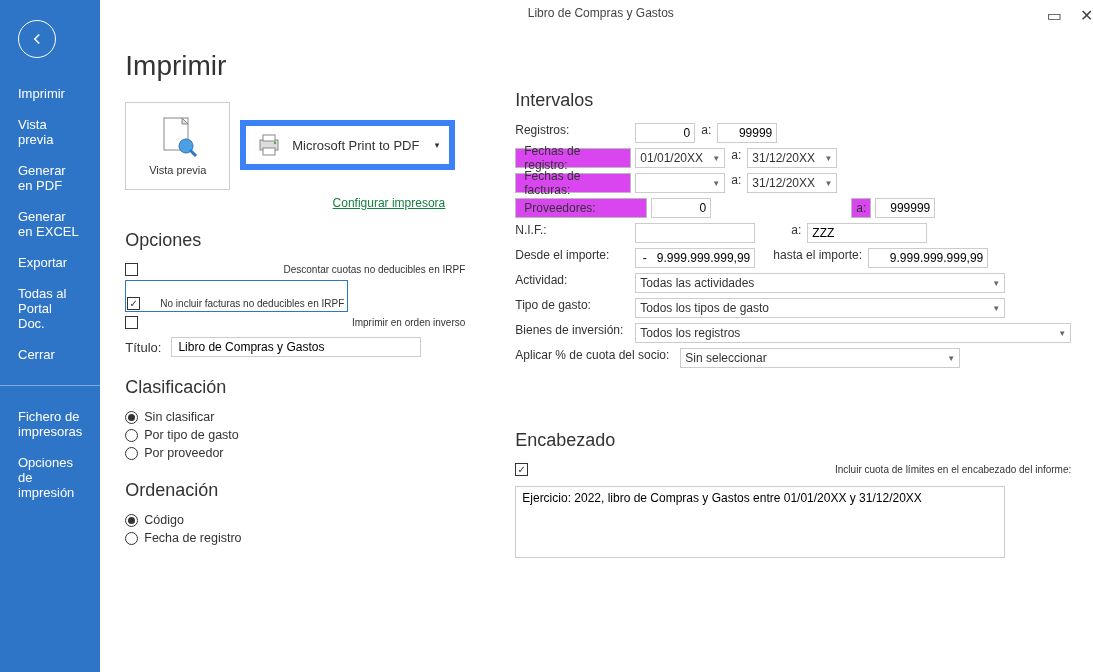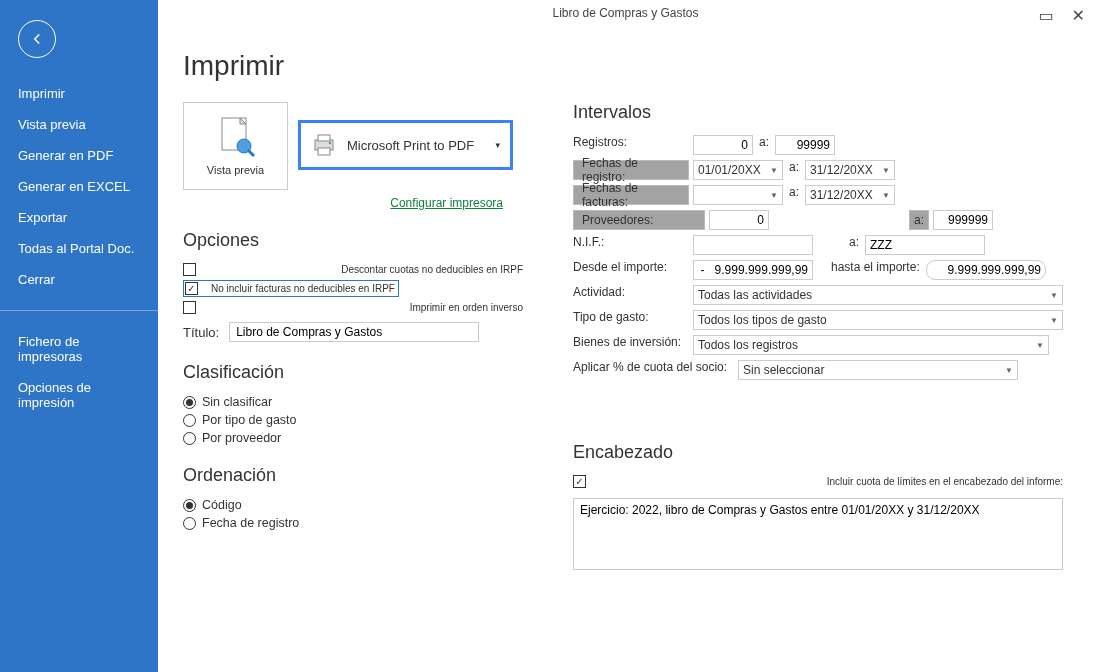--- a/index.html
+++ b/index.html
@@ -13,35 +13,35 @@
   .content { flex:1; position:relative; }
   .titlebar { position:absolute; top:6px; left:0; right:0; text-align:center; font-size:12px; color:#444; }
   .winbtns { position:absolute; top:6px; right:8px; display:flex; gap:18px; font-size:16px; color:#444; }
   .main { padding:50px 30px 20px 25px; display:flex; gap:50px; }
   .col { flex:0 0 340px; }
   .col2 { flex:1; }
   h1 { font-size:28px; font-weight:300; color:#333; margin:0 0 20px 0; }
   h2 { font-size:18px; font-weight:normal; color:#333; margin:20px 0 12px 0; }
   .preview-row { display:flex; gap:10px; margin-bottom:6px;}
   .preview-btn { width:105px; height:88px; border:1px solid #ccc; display:flex; flex-direction:column; align-items:center; justify-content:center; gap:4px; cursor:pointer; font-size:11px; }
-  .printer-box { width:215px; height:50px; border:3px solid #3b82f6; display:flex; align-items:center; padding:0 10px; gap:10px; cursor:pointer; position:relative; margin-top:18px; }
+  .printer-box { width:215px; height:50px; border:6px solid #3b82f6; display:flex; align-items:center; padding:0 10px; gap:10px; cursor:pointer; position:relative; margin-top:18px; }
   .printer-box .arrow { position:absolute; right:10px; font-size:9px;}
   .config-link { text-align:right; width:320px; color:#15803d; text-decoration:underline; font-size:12px; cursor:pointer; margin-top:6px; }
   .chk-row { display:flex; align-items:center; gap:6px; margin:4px 0; font-size:10px;justify-content:space-between; }
   .chk { width:13px; height:13px; border:1px solid #333; display:inline-flex; align-items:center; justify-content:center; cursor:pointer; font-size:10px; }
   .chk.checked::after{ content:"✓"; line-height:1;}
-  .highlighted { border:1.5px solid #2e74c7; padding:1px 3px 1px 1px; display:inline-flex; align-items:center; gap:13px;}
+  .highlighted { border:1.5px solid #2e74c7; padding:16px 3px 1px 1px; display:inline-flex; align-items:center; gap:20px;}
   .field-row { display:flex; align-items:center; gap:10px; margin-top:8px; }
   .txt-input { border:1px solid #ccc; height:20px; padding:0 6px; font-size:12px; }
   .radio-row { display:flex; align-items:center; gap:6px; margin:4px 0; font-size:12.5px;}
   .radio { width:13px; height:13px; border:1px solid #333; border-radius:50%; display:inline-flex; align-items:center; justify-content:center; cursor:pointer;}
   .radio.sel::after{ content:""; width:7px; height:7px; background:#333; border-radius:50%;}
   .grid-row { display:flex; align-items:flex-start; margin:3px 0; min-height:22px; font-size:12px;}
   .lbl { width:120px; }
-  .btn-like { border:1px solid #bbb; height:20px; padding:0 8px; display:flex; align-items:center; background:#a3a3a3; cursor:pointer; font-size:12px;}
+  .btn-like { border:1px solid #bbb; height:20px; padding:0 8px; display:flex; align-items:center; background:#d946ef; cursor:pointer; font-size:12px;}
   .small-input { border:1px solid #ccc; height:20px; text-align:right; padding:0 4px; font-size:12px; }
   .dd { border:1px solid #ccc; height:20px; display:flex; align-items:center; padding:0 4px; font-size:12px; cursor:pointer; position:relative; background:#fff;}
   .dd .caret { position:absolute; right:4px; font-size:8px; color:#666; }
   .sep-a { margin:0 6px; font-size:12px;}
   .ta { border:1px solid #ccc; width:490px; height:72px; padding:4px 6px; font-size:12px; resize:none; font-family:inherit; margin-top:6px;}
 </style>
 </head>
 <body>
 
 <div class="app">
@@ -138,21 +138,21 @@
             <span class="radio sel"></span>
             <span>Código</span>
           </div>
         <div class="radio-row">
             <span class="radio"></span>
             <span>Fecha de registro</span>
           </div>
       </div>
 
       <div class="col2">
-        <h2 style="margin-top:52px">Intervalos</h2>
+        <h2 style="margin-top:40px">Intervalos</h2>
 
         <div class="grid-row">
           <span class="lbl">Registros:</span>
           <input class="small-input" style="width: 60px;" value="0">
           <span class="sep-a">a:</span>
           <input class="small-input" style="width: 60px;" value="99999">
         </div>
 
         <div class="grid-row">
           <div class="btn-like" style="width:116px">Fechas de registro:</div>
@@ -194,40 +194,40 @@
           <span style="width:30px"></span>
           <span class="sep-a">a:</span>
           <input class="small-input" style="width: 120px; text-align: left;" value="ZZZ">
         </div>
 
         <div class="grid-row">
           <span class="lbl">Desde el importe:</span>
           <input class="small-input" style="width: 120px;" value="-   9.999.999.999,99">
           <span style="width:18px"></span>
           <span style="width:95px;font-size:12px">hasta el importe:</span>
-          <input class="small-input" style="width: 120px; border-radius: 9px;" value="9.999.999.999,99">
+          <input class="small-input" style="width: 120px;" value="9.999.999.999,99">
         </div>
 
         <div class="grid-row">
           <span class="lbl">Actividad:</span>
           <div class="dd" style="width:370px">
               <span>Todas las actividades</span>
               <span class="caret">▼</span>
             </div>
         </div>
         <div class="grid-row">
           <span class="lbl">Tipo de gasto:</span>
           <div class="dd" style="width:370px">
               <span>Todos los tipos de gasto</span>
               <span class="caret">▼</span>
             </div>
         </div>
         <div class="grid-row">
           <span class="lbl">Bienes de inversión:</span>
-          <div class="dd" style="width:356px">
+          <div class="dd" style="width:436px">
               <span>Todos los registros</span>
               <span class="caret">▼</span>
             </div>
         </div>
         <div class="grid-row">
           <span style="width:165px">Aplicar % de cuota del socio:</span>
           <div class="dd" style="width:280px">
               <span>Sin seleccionar</span>
               <span class="caret">▼</span>
             </div>

